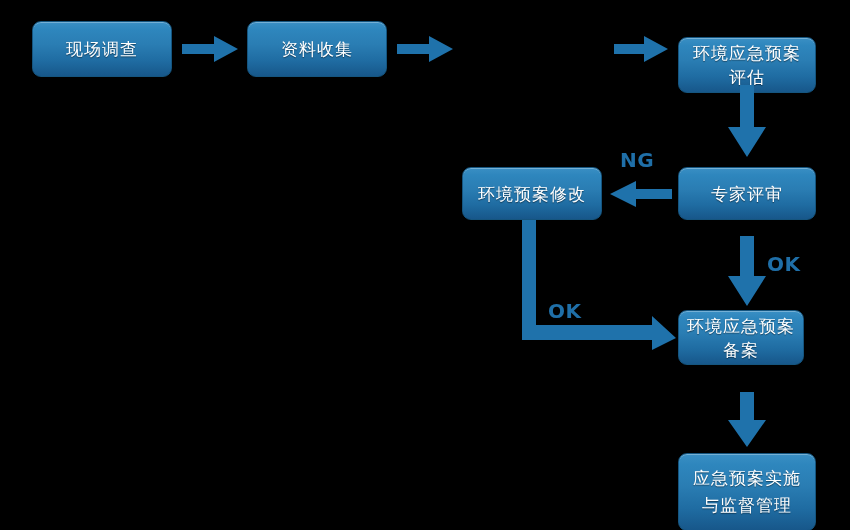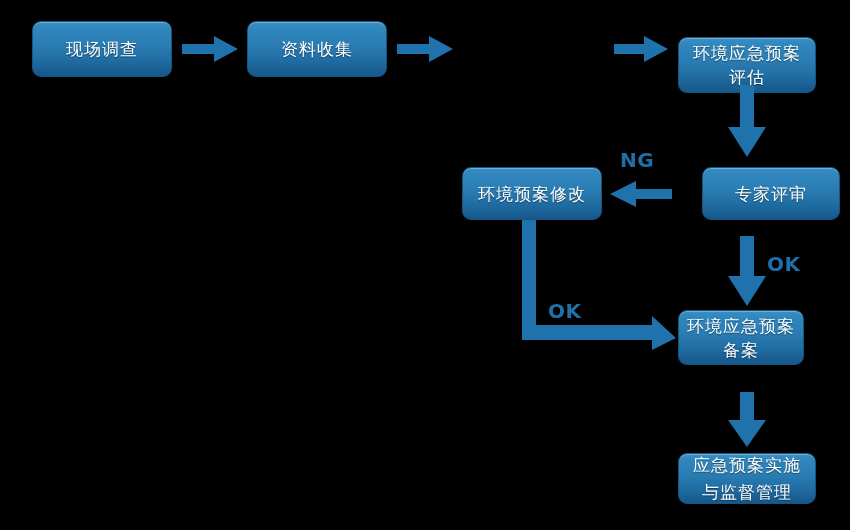--- a/index.html
+++ b/index.html
@@ -79,29 +79,29 @@
 
 
   <div class="node" style="left:678px; top:37px; width:138px; height:56px;">
     <span class="node-label">环境应急预案评估</span>
   </div>
 
   <div class="node" style="left:462px; top:167px; width:140px; height:53px;">
     <span class="node-label">环境预案修改</span>
   </div>
 
-  <div class="node" style="left:702px; top:167px; width:138px; height:53px;">
+  <div class="node" style="left:678px; top:167px; width:138px; height:53px;">
     <span class="node-label">专家评审</span>
   </div>
 
   <div class="node" style="left:678px; top:310px; width:126px; height:55px;">
     <span class="node-label">环境应急预案备案</span>
   </div>
 
-  <div class="node" style="left:678px; top:453px; width:138px; height:51px;justify-content:center;">
+  <div class="node" style="left:678px; top:453px; width:138px; height:78px;justify-content:center;">
     <span class="node-label two-line">应急预案实施
 与监督管理</span>
   </div>
 
   <div class="arrow" style="left:182px; top:34px; width:56px; height:30px;">
     <svg width="56" height="30" viewBox="0 0 56 30">
       <polygon points="0,10 32,10 32,2 56,15 32,28 32,20 0,20" fill="#1f72ab"></polygon>
     </svg>
   </div>
 

